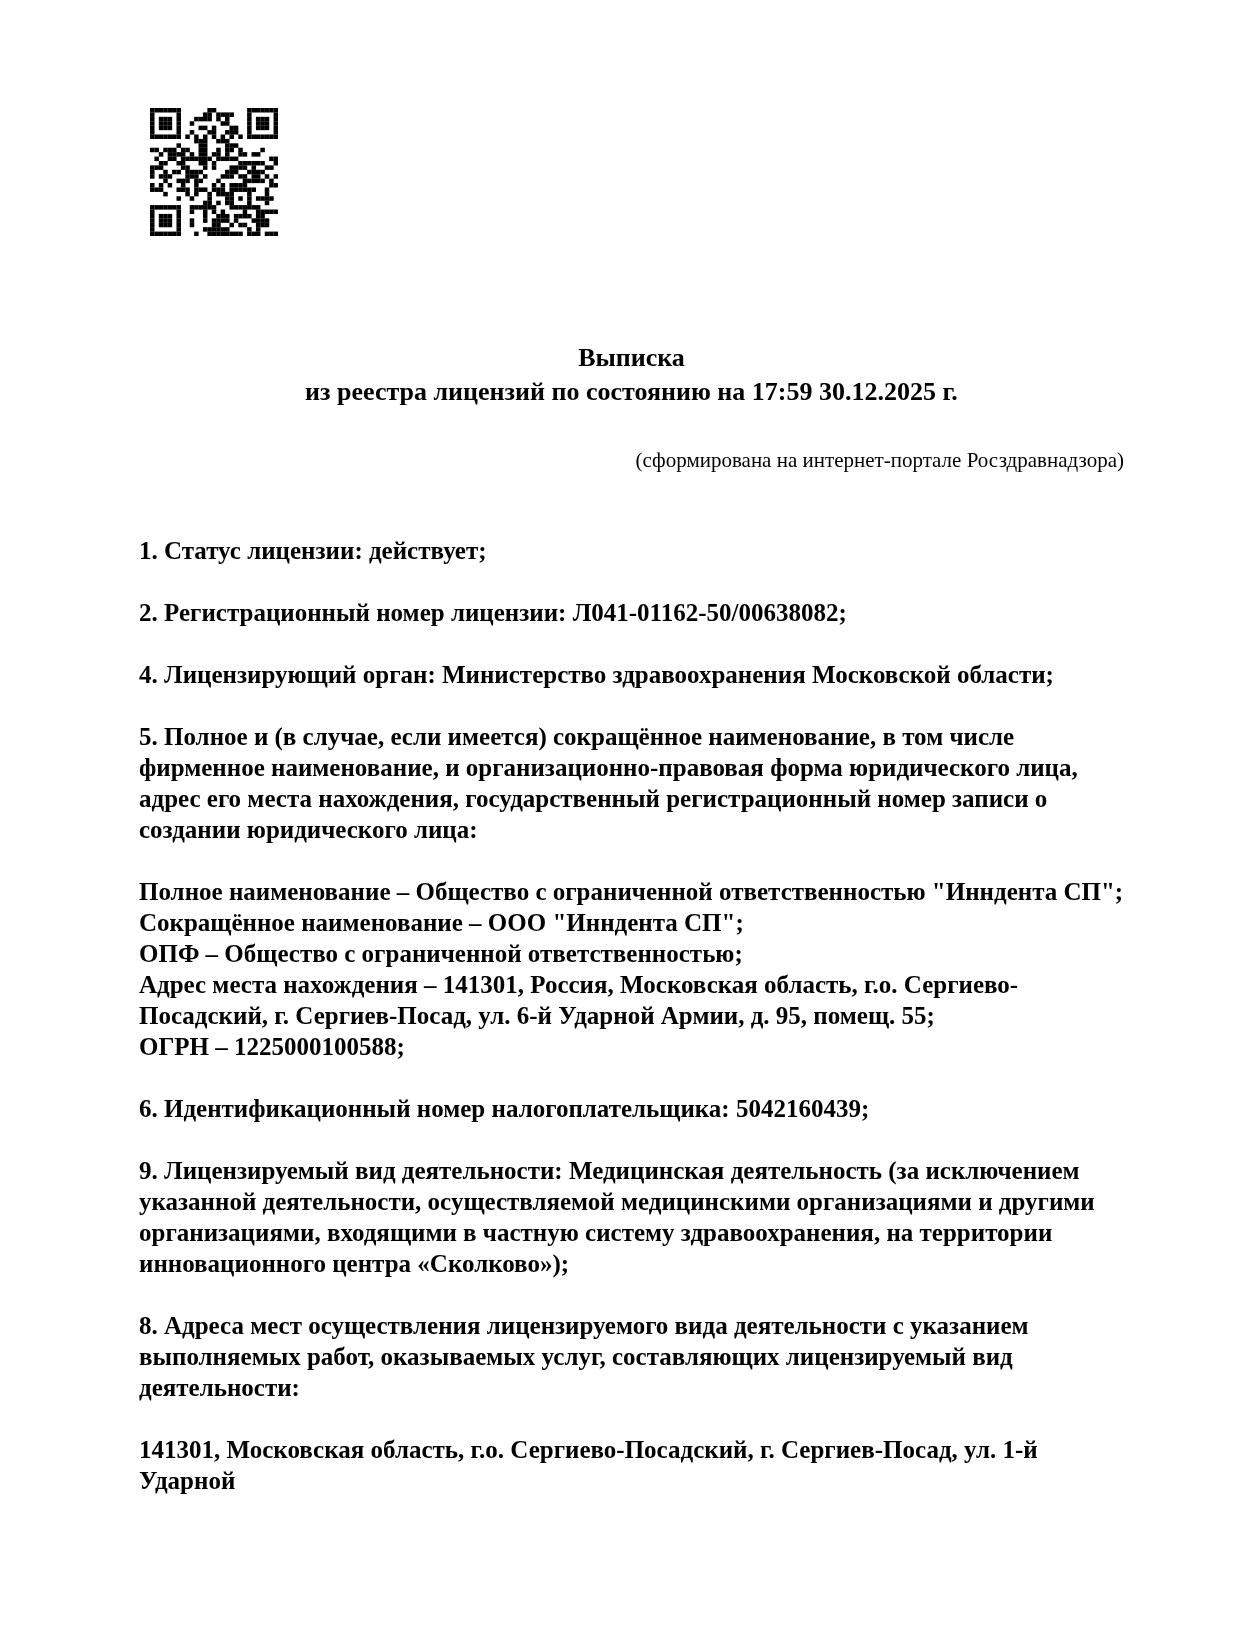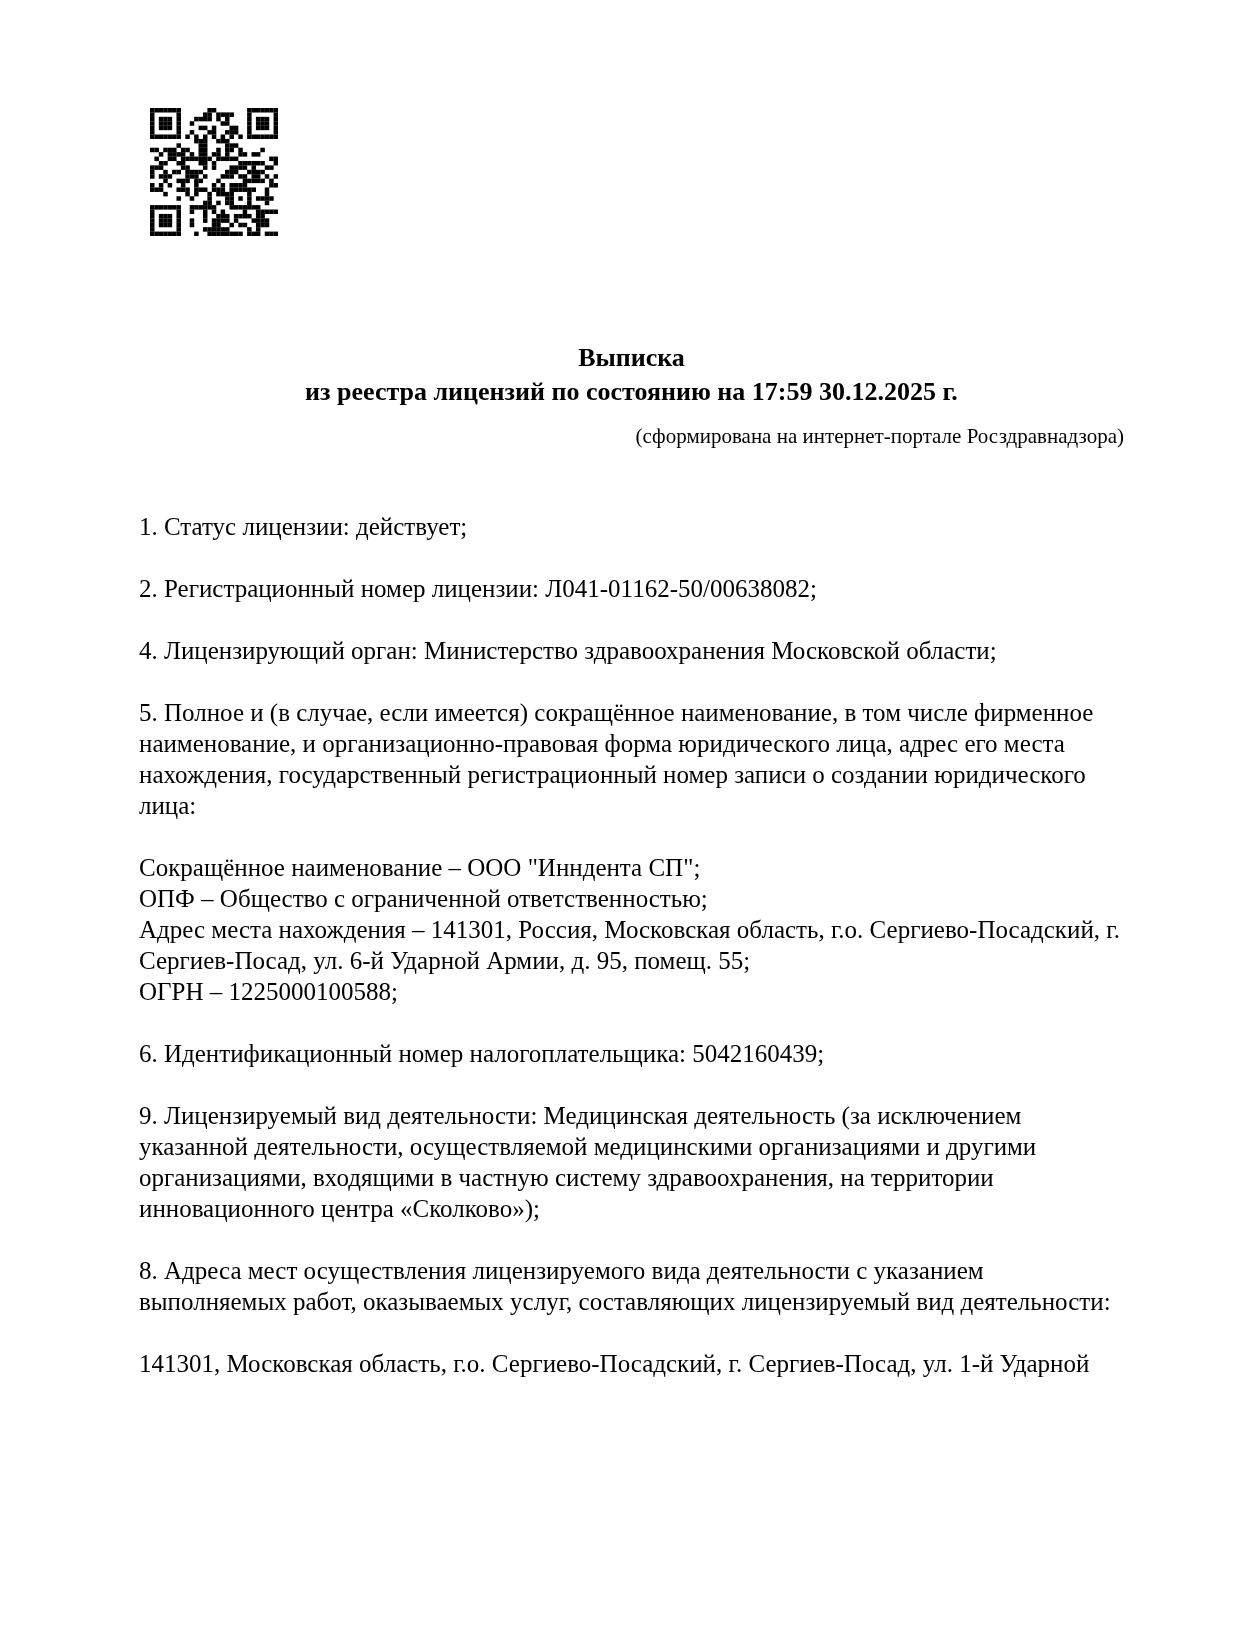--- a/index.html
+++ b/index.html
@@ -27,29 +27,30 @@
     margin-left: 11px;
   }
   .title-block {
     margin-top: 105px;
     text-align: center;
     font-weight: bold;
     font-size: 26px;
     line-height: 34px;
   }
   .subtitle {
-    margin-top: 14px;
+    margin-top: 38px;
     text-align: right;
     font-size: 21px;
     line-height: 26px;
   }
   .content {
     margin-top: 62px;
     font-size: 25px;
     line-height: 31px;
+    font-weight: bold;
   }
   .content p {
     margin: 0 0 31px 0;
     padding: 0;
   }
   .org-block {
     margin: 0 0 31px 0;
   }
   .org-block div {
     margin: 0;
@@ -471,20 +472,21 @@
 
   <div class="subtitle">(сформирована на интернет-портале Росздравнадзора)</div>
 
   <div class="content">
     <p>1. Статус лицензии: действует;</p>
     <p>2. Регистрационный номер лицензии: Л041-01162-50/00638082;</p>
     <p>4. Лицензирующий орган: Министерство здравоохранения Московской области;</p>
     <p>5. Полное и (в случае, если имеется) сокращённое наименование, в том числе фирменное наименование, и организационно-правовая форма юридического лица, адрес его места нахождения, государственный регистрационный номер записи о создании юридического лица:</p>
 
     <div class="org-block">
+      <div>Полное наименование – Общество с ограниченной ответственностью "Инндента СП";</div>
       <div>Сокращённое наименование – ООО "Инндента СП";</div>
       <div>ОПФ – Общество с ограниченной ответственностью;</div>
       <div>Адрес места нахождения – 141301, Россия, Московская область, г.о. Сергиево-Посадский, г. Сергиев-Посад, ул. 6-й Ударной Армии, д. 95, помещ. 55;</div>
       <div>ОГРН – 1225000100588;</div>
     </div>
 
     <p>6. Идентификационный номер налогоплательщика: 5042160439;</p>
     <p>9. Лицензируемый вид деятельности: Медицинская деятельность (за исключением указанной деятельности, осуществляемой медицинскими организациями и другими организациями, входящими в частную систему здравоохранения, на территории инновационного центра «Сколково»);</p>
     <p>8. Адреса мест осуществления лицензируемого вида деятельности с указанием выполняемых работ, оказываемых услуг, составляющих лицензируемый вид деятельности:</p>
     <p>141301, Московская область, г.о. Сергиево-Посадский, г. Сергиев-Посад, ул. 1-й Ударной</p>

